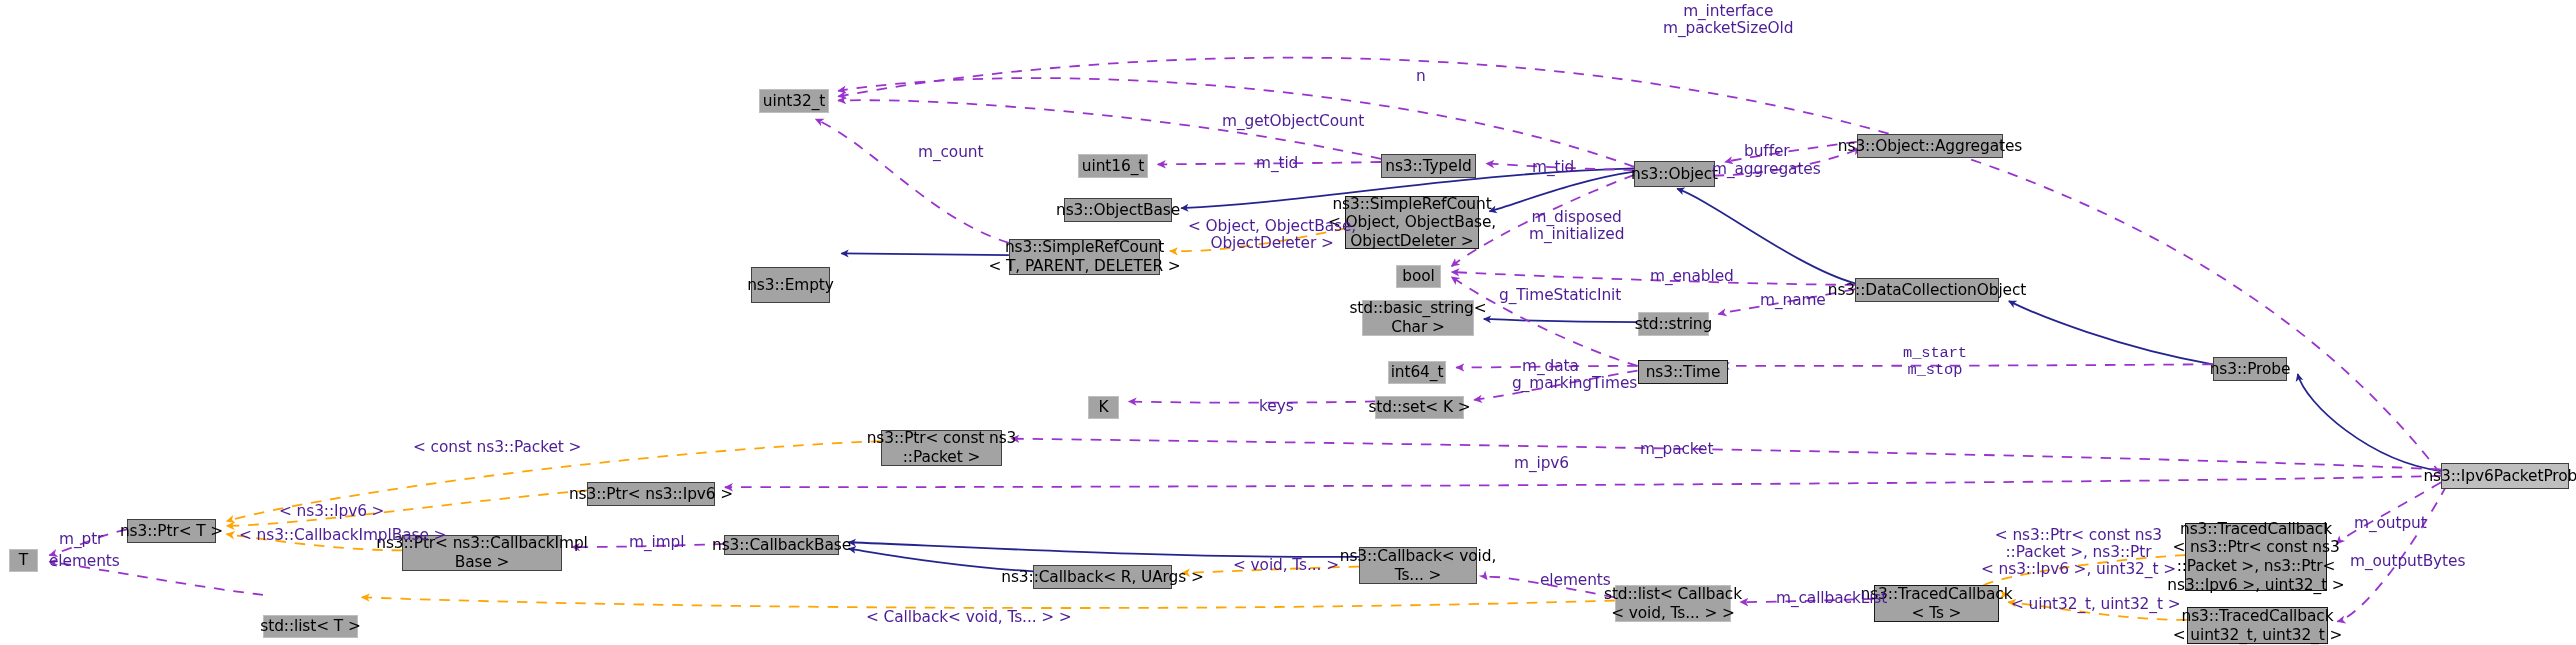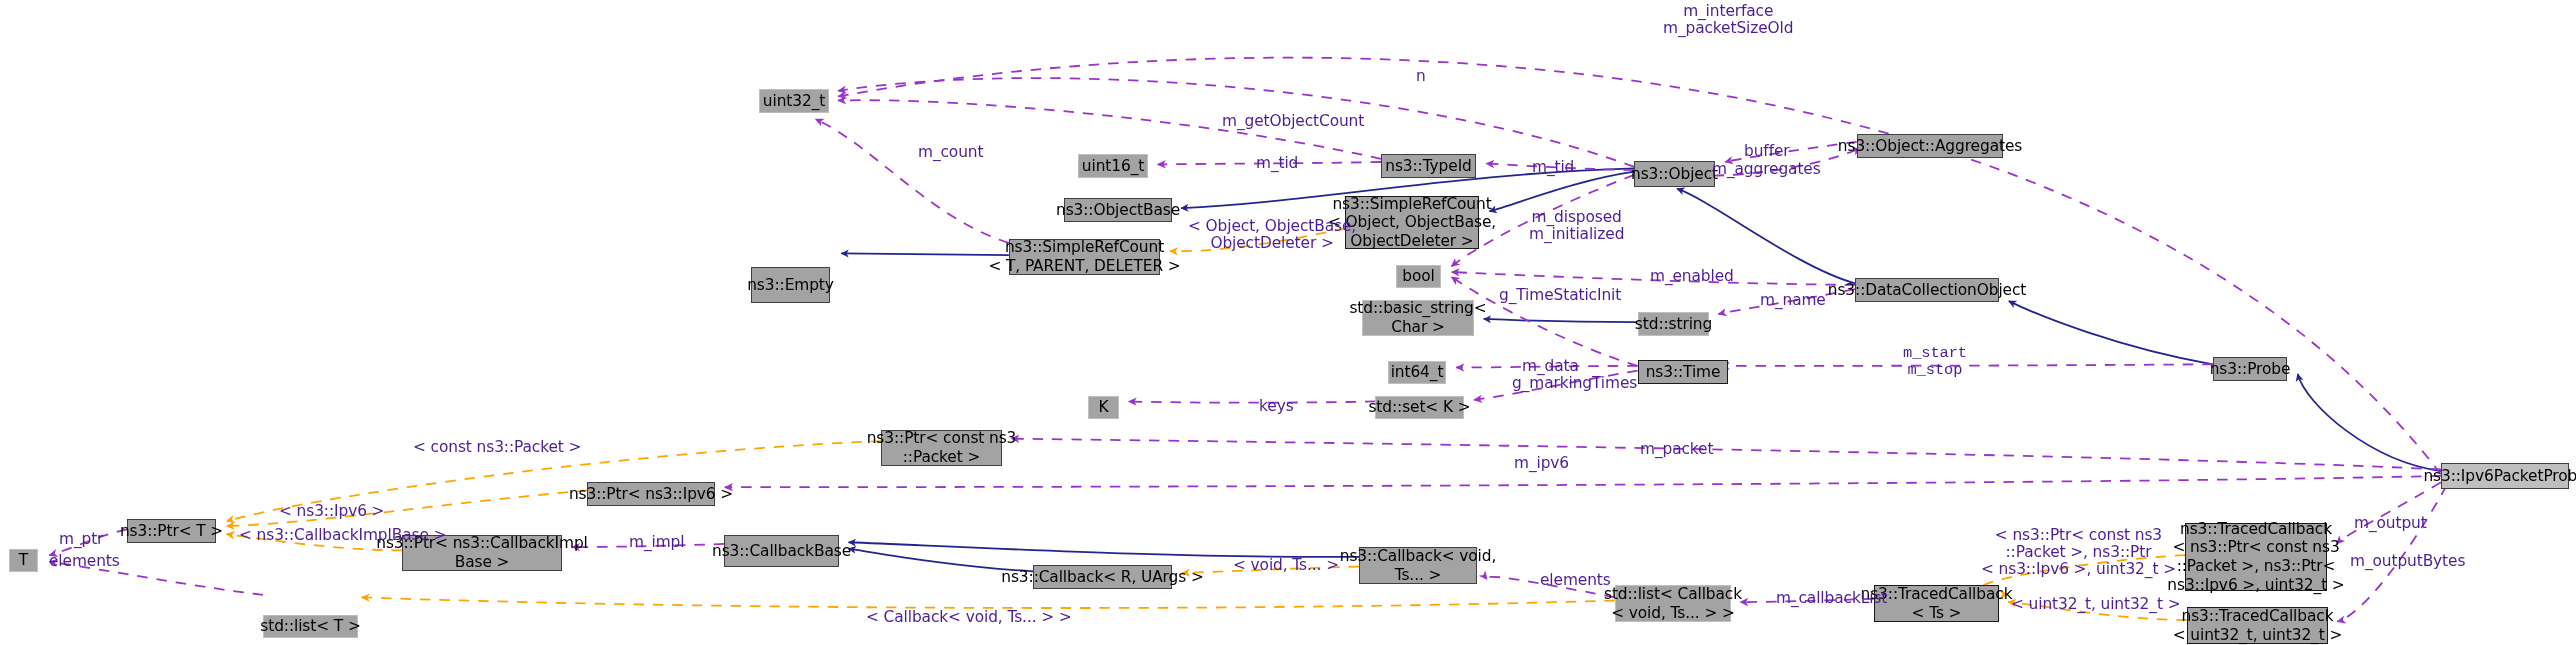--- a/index.html
+++ b/index.html
@@ -139,21 +139,21 @@
       <div class="node b-thin" style="left: 1088px; top: 396px; width: 31px; height: 22.7px;">K</div>
       <div class="node b-thin" style="left: 1375px; top: 396px; width: 89px; height: 22.7px;">std::set&lt; K &gt;</div>
       <div class="node b-med" style="left: 881px; top: 430px; width: 121px; height: 36px;">ns3::Ptr&lt; const ns3
 ::Packet &gt;</div>
       <div class="node b-med" style="left: 587px; top: 482px; width: 128px; height: 24px;">ns3::Ptr&lt; ns3::Ipv6 &gt;</div>
       <div class="node hl" style="left: 2441px; top: 463px; width: 128px; height: 26px;">ns3::Ipv6PacketProbe</div>
       <div class="node b-med" style="left: 127px; top: 519px; width: 89px; height: 24px;">ns3::Ptr&lt; T &gt;</div>
       <div class="node b-thin" style="left: 9px; top: 549px; width: 29px; height: 22.7px;">T</div>
       <div class="node b-med" style="left: 402px; top: 535px; width: 160px; height: 36px;">ns3::Ptr&lt; ns3::CallbackImpl
 Base &gt;</div>
-      <div class="node b-med" style="left: 724px; top: 535px; width: 115px; height: 32px;">ns3::CallbackBase</div>
+      <div class="node b-med" style="left: 724px; top: 535px; width: 115px; height: 20px;">ns3::CallbackBase</div>
       <div class="node b-thin" style="left: 263px; top: 615px; width: 95px; height: 22.7px;">std::list&lt; T &gt;</div>
       <div class="node b-med" style="left: 1033px; top: 565px; width: 139px; height: 24px;">ns3::Callback&lt; R, UArgs &gt;</div>
       <div class="node b-med" style="left: 1359px; top: 547px; width: 118px; height: 37px;">ns3::Callback&lt; void,
 Ts... &gt;</div>
       <div class="node b-thin" style="left: 1615px; top: 585px; width: 116px; height: 37px;">std::list&lt; Callback
 &lt; void, Ts... &gt; &gt;</div>
       <div class="node b-thick" style="left: 1874px; top: 585px; width: 125px; height: 37px;">ns3::TracedCallback
 &lt; Ts &gt;</div>
       <div class="node b-thick" style="left: 2185px; top: 523px; width: 142px; height: 68px;">ns3::TracedCallback
 &lt; ns3::Ptr&lt; const ns3

